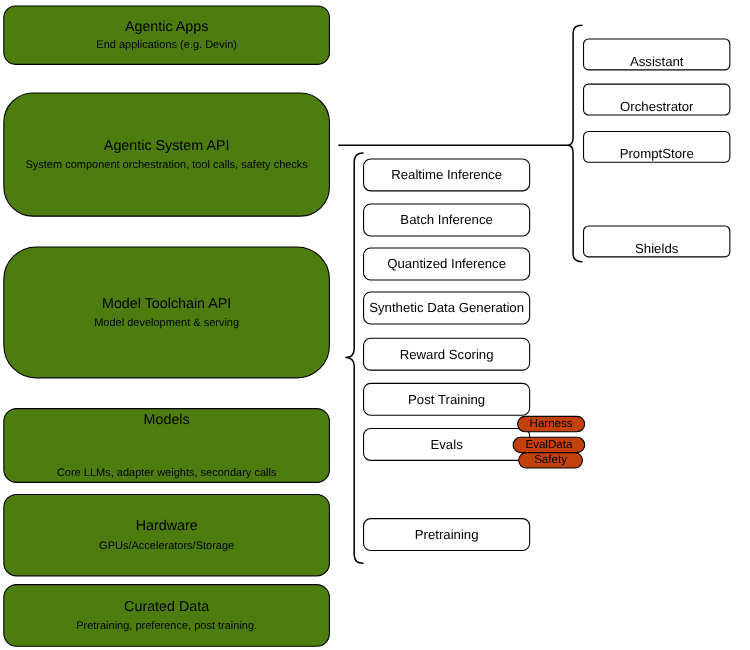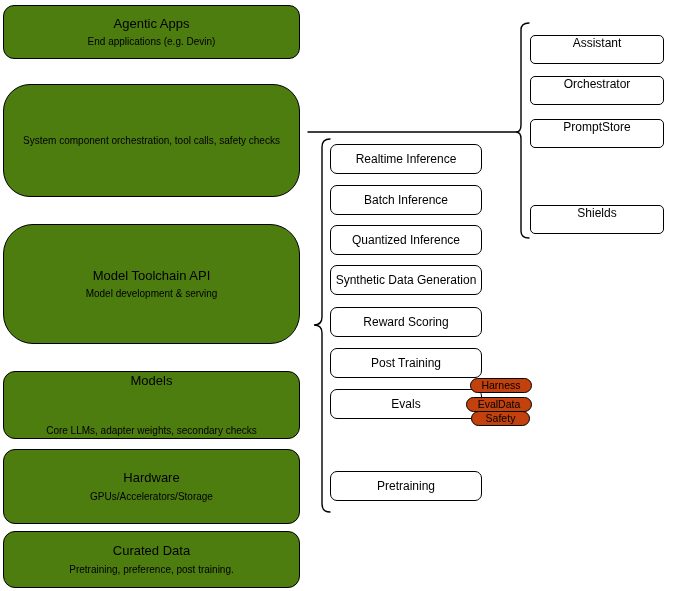--- a/index.html
+++ b/index.html
@@ -16,21 +16,21 @@
   }
   .ltitle{font-size:13px;line-height:1.1;}
   .lsub{font-size:10px;line-height:1.1;}
   .mbox{
     position:absolute;left:330px;width:152px;height:30px;border:1.4px solid #000;
     border-radius:7px;background:#fff;display:flex;align-items:center;justify-content:center;
     font-size:12px;
   }
   .rbox{
     position:absolute;left:530px;width:134px;height:29px;border:1.4px solid #000;
-    border-radius:5px;background:#fff;display:flex;align-items:flex-start;justify-content:center;
+    border-radius:5px;background:#fff;display:flex;align-items:flex-end;justify-content:center;
     font-size:12px;
   }
   .tag{
     position:absolute;height:15px;border:1.3px solid #000;border-radius:9px;background:#c2410c;
     display:flex;align-items:center;justify-content:center;font-size:10.5px;line-height:1;
   }
 </style>
 </head>
 <body>
 
@@ -43,29 +43,30 @@
     <path d="M 330 139 Q 322 139 322 147 L 322 317 Q 322 325 314 325 Q 322 325 322 333 L 322 504 Q 322 512 330 512" fill="none" stroke="#000" stroke-width="1.4" stroke-linecap="round"></path>
 
     <path d="M 529 23 Q 521 23 521 30 L 521 125 Q 521 132 516 132 Q 521 132 521 139 L 521 231 Q 521 238 529 238" fill="none" stroke="#000" stroke-width="1.4" stroke-linecap="round"></path>
   </svg>
 
   <div class="lbox" style="top:5px;height:54px;border-radius:11px;">
     <div class="ltitle">Agentic Apps</div>
     <div class="lsub">End applications (e.g. Devin)</div>
   </div>
   <div class="lbox" style="top:84px;height:113px;border-radius:27px;">
+    <div class="ltitle">Agentic System API</div>
     <div class="lsub">System component orchestration, tool calls, safety checks</div>
   </div>
   <div class="lbox" style="top:224px;height:120px;border-radius:30px;">
     <div class="ltitle">Model Toolchain API</div>
     <div class="lsub">Model development &amp; serving</div>
   </div>
   <div class="lbox" style="top:371px;height:68px;border-radius:12px;gap:37px;">
     <div class="ltitle">Models</div>
-    <div class="lsub">Core LLMs, adapter weights, secondary checks</div>
+    <div class="lsub">Core LLMs, adapter weights, secondary calls</div>
   </div>
   <div class="lbox" style="top:449px;height:75px;border-radius:12px;">
     <div class="ltitle">Hardware</div>
     <div class="lsub">GPUs/Accelerators/Storage</div>
   </div>
   <div class="lbox" style="top:531px;height:57px;border-radius:12px;">
     <div class="ltitle">Curated Data</div>
     <div class="lsub">Pretraining, preference, post training.</div>
   </div>
 

